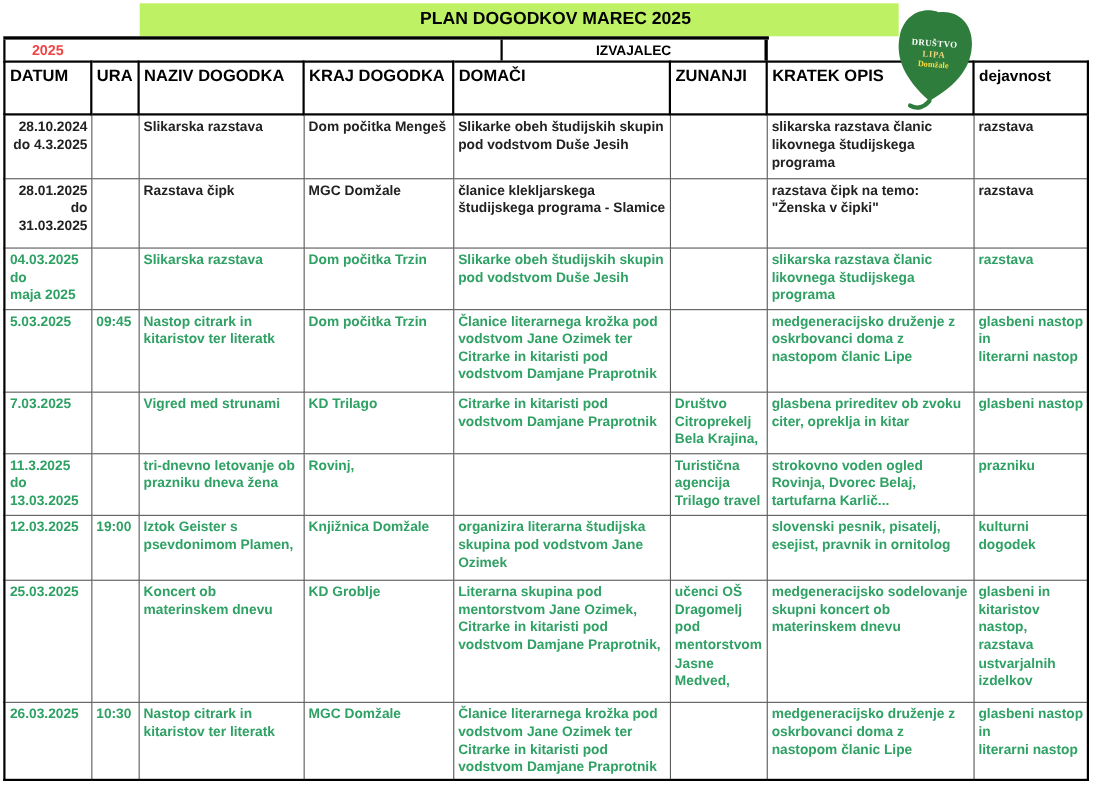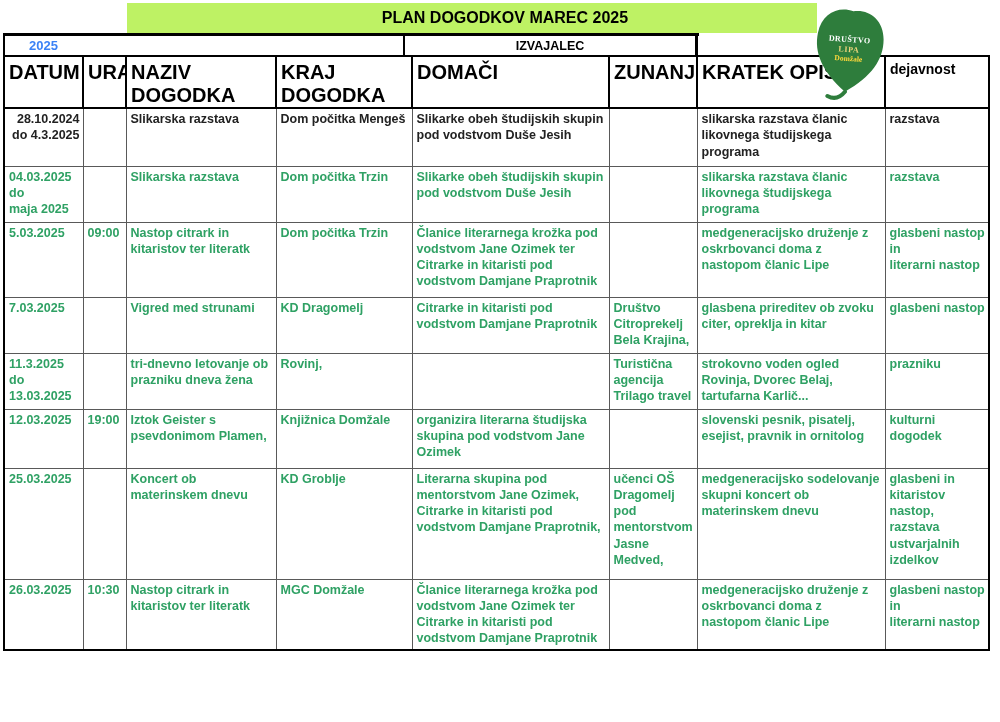--- a/index.html
+++ b/index.html
@@ -10,28 +10,28 @@
   .banner{position:absolute;left:127px;top:3px;width:690px;height:30px;background:#bef264;
           display:flex;align-items:center;justify-content:center;padding-left:66px;box-sizing:border-box;
           font-size:16px;color:#000;}
 
   
   .topline{position:absolute;left:3px;top:33px;width:696px;height:3px;background:#000;}
 
   
   .band{position:absolute;left:3px;top:36px;width:695px;height:19px;display:flex;
         border-left:2px solid #000;border-right:3px solid #000;box-sizing:border-box;}
-  .band-year{width:400px;border-right:2px solid #000;display:flex;align-items:center;
-             padding-left:24px;box-sizing:border-box;color:#3b82f6;font-size:13px;}
+  .band-year{width:452px;border-right:2px solid #000;display:flex;align-items:center;
+             padding-left:24px;box-sizing:border-box;color:#ef4444;font-size:13px;}
   .band-izv{flex:1;display:flex;align-items:center;justify-content:center;font-size:12.5px;color:#000;}
 
   
   table.events{position:absolute;left:3px;top:55px;width:985px;border-collapse:collapse;
                table-layout:fixed;border:2px solid #000;}
-  table.events th{border:2px solid #000;font-size:20px;color:#000;text-align:left;
+  table.events th{border:2px solid #000;font-size:15px;color:#000;text-align:left;
                   vertical-align:top;padding:4px 2px 0 4px;height:42px;overflow:hidden;}
   table.events th.h-dej{font-size:14px;margin-left:42px;}
   table.events td{border:1px solid #595959;padding:2px 3px 2px 4px;font-size:12.5px;
                   line-height:1.3;vertical-align:top;white-space:pre-line;overflow:hidden;}
   tr.row-black td{color:#222;}
   tr.row-green td{color:#2fa164;}
   td.vm{vertical-align:middle;}
   td.vb{vertical-align:bottom;}
   td.tc{text-align:right;}
 
@@ -95,58 +95,72 @@
         <td>Slikarska razstava</td>
         <td>Dom počitka Mengeš</td>
         <td>Slikarke obeh študijskih skupin
 pod vodstvom Duše Jesih</td>
         <td></td>
         <td>slikarska razstava članic
 likovnega študijskega
 programa</td>
         <td>razstava</td>
       </tr>
+      <tr class="row-black" style="height:63px">
+        <td class="vm tc">28.01.2025
+do
+31.03.2025</td>
+        <td></td>
+        <td>Razstava čipk</td>
+        <td>MGC Domžale</td>
+        <td>članice klekljarskega
+študijskega programa - Slamice</td>
+        <td></td>
+        <td>razstava čipk na temo:
+"Ženska v čipki"</td>
+        <td class="vb">razstava</td>
+      </tr>
       <tr class="row-green" style="height:56px">
         <td>04.03.2025
 do
 maja 2025</td>
         <td></td>
         <td>Slikarska razstava</td>
         <td>Dom počitka Trzin</td>
         <td>Slikarke obeh študijskih skupin
 pod vodstvom Duše Jesih</td>
         <td></td>
         <td>slikarska razstava članic
 likovnega študijskega
 programa</td>
         <td>razstava</td>
       </tr>
       <tr class="row-green" style="height:75px">
         <td>5.03.2025</td>
-        <td>09:00</td>
+        <td>09:45</td>
         <td>Nastop citrark in
 kitaristov ter literatk</td>
         <td>Dom počitka Trzin</td>
         <td>Članice literarnega krožka pod
 vodstvom Jane Ozimek  ter
 Citrarke in kitaristi pod
 vodstvom Damjane Praprotnik</td>
         <td></td>
         <td>medgeneracijsko druženje z
 oskrbovanci doma z
 nastopom članic Lipe</td>
         <td>glasbeni nastop
 in
 literarni nastop</td>
       </tr>
       <tr class="row-green" style="height:56px">
         <td class="vm">7.03.2025</td>
         <td></td>
         <td>Vigred med strunami</td>
-        <td>KD Dragomelj</td>
+        <td>KD Trilago</td>
         <td>Citrarke in kitaristi pod
 vodstvom Damjane Praprotnik</td>
         <td>Društvo
 Citroprekelj
 Bela Krajina,</td>
         <td>glasbena prireditev ob zvoku
 citer, opreklja in kitar</td>
         <td>glasbeni nastop</td>
       </tr>
       <tr class="row-green" style="height:56px">

